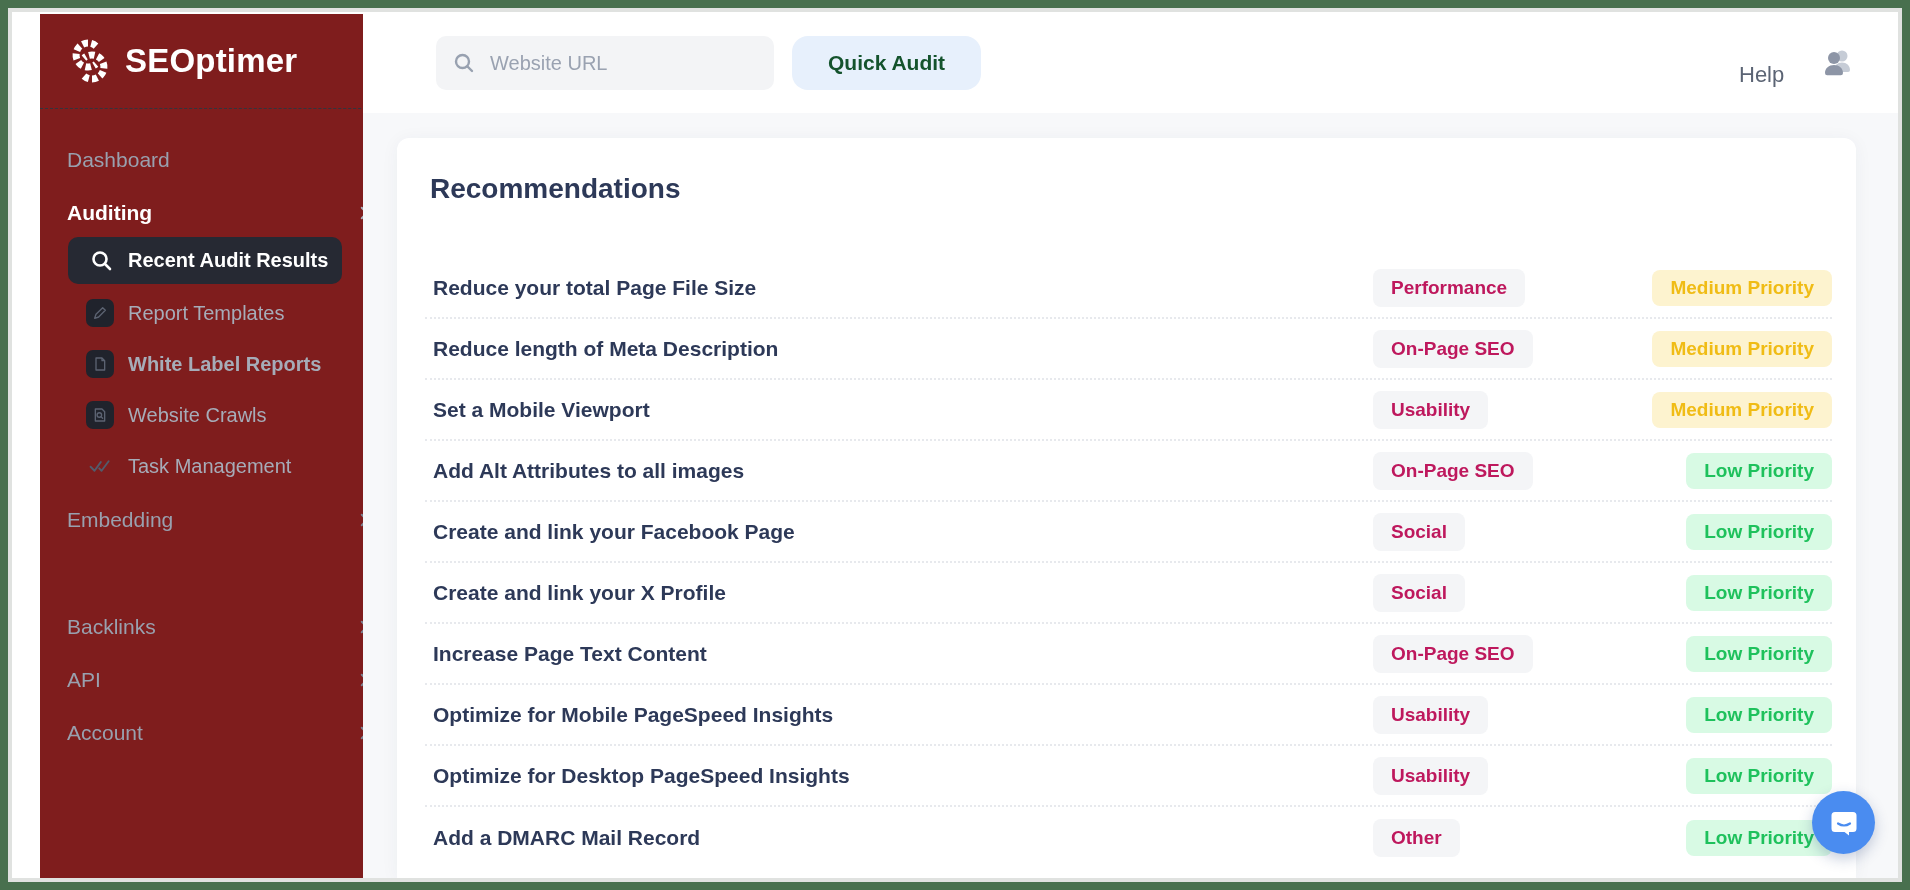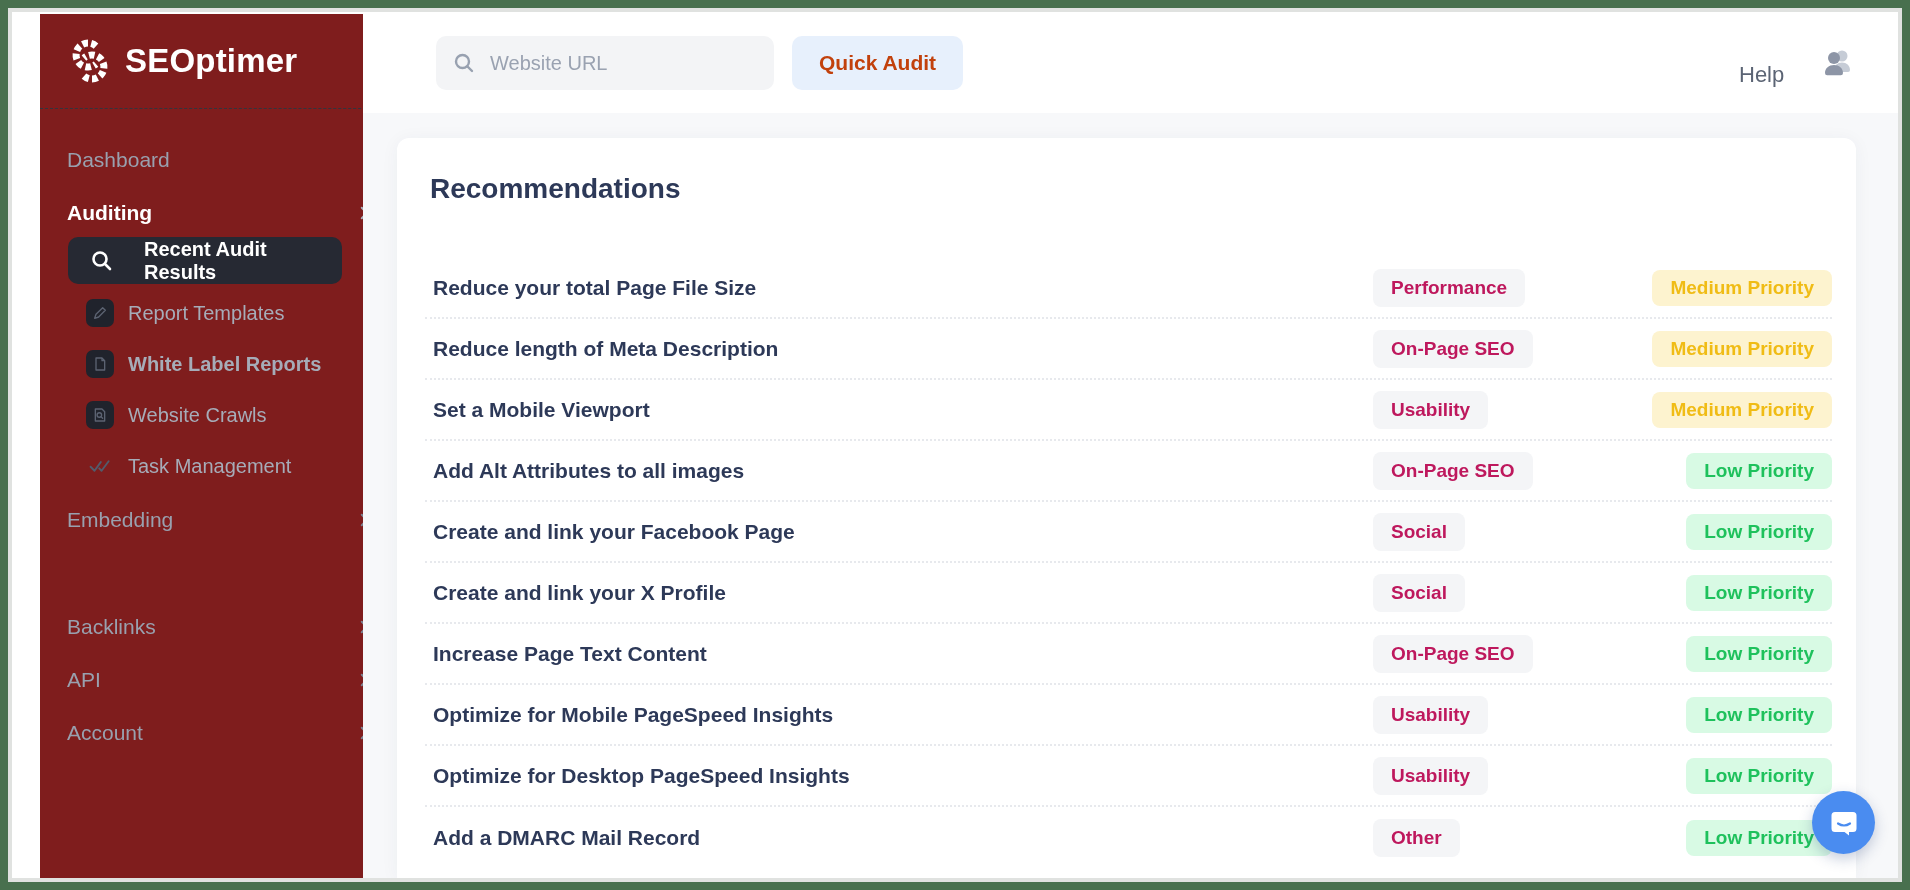--- a/index.html
+++ b/index.html
@@ -15,39 +15,39 @@
     border-bottom:1px dashed #32353e;}
   .logo{display:flex;align-items:center;gap:12px;color:#ffffff;}
   .logo-text{font-size:33px;font-weight:700;letter-spacing:.2px;}
 
   .nav-top{position:absolute;left:27px;right:18px;height:36px;display:flex;align-items:center;
     color:#99a0ae;font-size:21px;font-weight:500;cursor:pointer;}
   .nav-top.bold{color:#ffffff;font-weight:700;}
   .nav-top .chev{margin-left:auto;display:flex;}
 
   .active-item{position:absolute;left:28px;width:274px;top:223px;height:47px;background:#262933;
-    border-radius:10px;display:flex;align-items:center;padding-left:22px;gap:30px;
+    border-radius:10px;display:flex;align-items:center;padding-left:22px;gap:14px;
     color:#ffffff;font-size:20px;font-weight:600;cursor:pointer;}
 
   .sub-item{position:absolute;left:46px;right:18px;height:36px;display:flex;align-items:center;
     gap:14px;color:#a6acb8;font-size:20px;font-weight:500;cursor:pointer;}
   .sub-icon{width:28px;height:28px;border-radius:7px;background:#20232c;display:flex;
     align-items:center;justify-content:center;flex:0 0 28px;}
   .sub-icon.noBg{background:transparent;}
 
   
   .topbar{position:absolute;left:351px;top:0;right:0;height:101px;background:#ffffff;}
   .searchbox{position:absolute;left:73px;top:24px;width:338px;height:54px;background:#f3f4f6;
     border-radius:10px;display:flex;align-items:center;padding:0 16px;gap:12px;}
   .searchbox input{border:none;outline:none;background:transparent;flex:1;font-size:20px;
     color:#39404d;font-family:"Liberation Sans",sans-serif;}
   .searchbox input::placeholder{color:#9aa2b1;}
-  .quick-audit{position:absolute;left:429px;top:24px;height:54px;padding:0 27px;
-    background:#e7f0fc;color:#c2410c;font-weight:700;font-size:21px;border:none;
-    border-radius:10px;cursor:pointer;font-family:"Liberation Sans",sans-serif;}
+  .quick-audit{position:absolute;left:429px;top:24px;height:54px;padding:0 36px;
+    background:#e7f0fc;color:#14532d;font-weight:700;font-size:21px;border:none;
+    border-radius:16px;cursor:pointer;font-family:"Liberation Sans",sans-serif;}
   .help{position:absolute;left:1376px;top:12px;height:101px;display:flex;align-items:center;
     font-size:22px;color:#5b6474;cursor:pointer;}
   .topbar-user{position:absolute;left:1458px;top:34px;cursor:pointer;}
 
   
   .main{position:absolute;left:351px;top:101px;right:0;bottom:0;background:#f7f8fa;padding-left:16px;}
   .card{position:absolute;left:34px;top:25px;width:1459px;bottom:0;background:#ffffff;
     border-radius:12px 12px 0 0;box-shadow:0 2px 18px rgba(40,50,80,.05);}
   .card-title{margin:35px 0 0 33px;font-size:28px;font-weight:700;color:#2d3958;}
 

